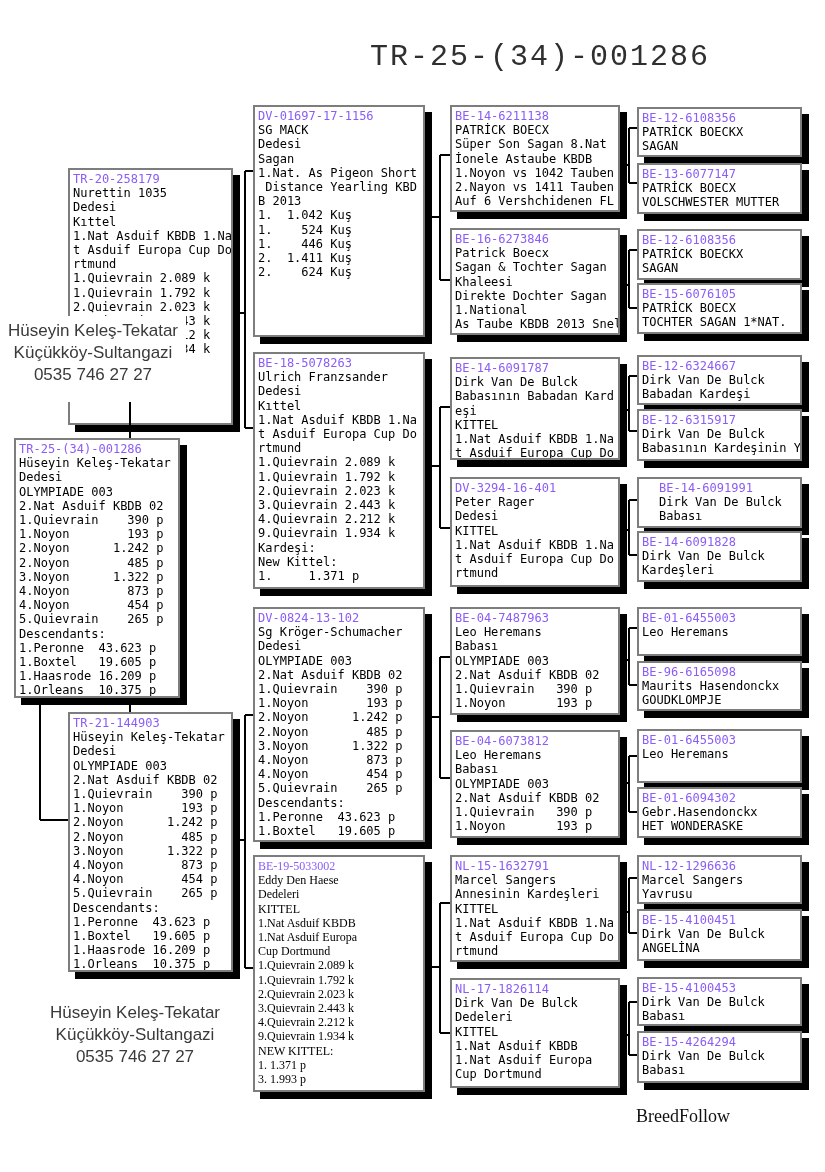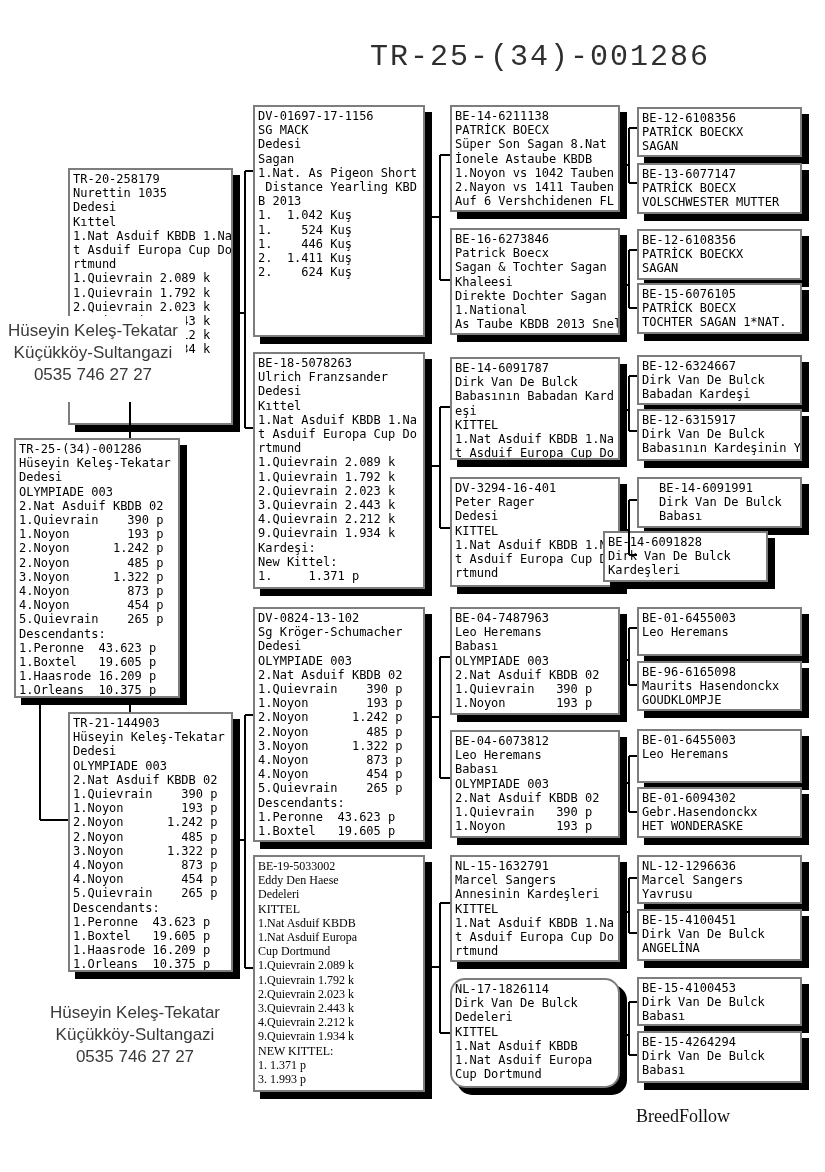--- a/index.html
+++ b/index.html
@@ -25,21 +25,21 @@
     border:2px solid #7d7d7d;
     box-shadow:7px 7px 0 #000;
     box-sizing:border-box;
     padding:2px 0 0 3px;
     overflow:hidden;
   }
   .bline{
     font-size:12px;line-height:14.2px;
     white-space:pre;color:#000;
   }
-  .ring-code{color:#000000;}
+  .ring-code{color:#8b5cf6;}
   .owner-label{
     position:absolute;
     font-family:"Liberation Sans","DejaVu Sans",sans-serif;
     font-size:17px;line-height:22px;font-weight:400;
     color:#3a3a3a;text-align:center;
   }
   #owner-overlay{
     left:0;top:316px;width:186px;height:82px;
     background:#ffffff;z-index:6;padding-top:4px;
   }
@@ -301,21 +301,21 @@
       </div>
       <div class="pbox" style="left: 450px; top: 855px; width: 170px; height: 107px;">
         <div class="bline ring-code">NL-15-1632791</div>
         <div class="bline">Marcel Sangers</div>
         <div class="bline">Annesinin Kardeşleri</div>
         <div class="bline">KITTEL</div>
         <div class="bline">1.Nat Asduif KBDB 1.Na</div>
         <div class="bline">t Asduif Europa Cup Do</div>
         <div class="bline">rtmund</div>
       </div>
-      <div class="pbox" style="left: 450px; top: 978px; width: 170px; height: 110px; border-radius: 15px;">
+      <div class="pbox" style="left: 450px; top: 978px; width: 170px; height: 110px;">
         <div class="bline ring-code">NL-17-1826114</div>
         <div class="bline">Dirk Van De Bulck</div>
         <div class="bline">Dedeleri</div>
         <div class="bline">KITTEL</div>
         <div class="bline">1.Nat Asduif KBDB</div>
         <div class="bline">1.Nat Asduif Europa</div>
         <div class="bline">Cup Dortmund</div>
       </div>
       <div class="pbox" style="left: 637px; top: 107px; width: 165px; height: 50px;">
         <div class="bline ring-code">BE-12-6108356</div>
@@ -345,21 +345,21 @@
       <div class="pbox" style="left: 637px; top: 409px; width: 165px; height: 52px;">
         <div class="bline ring-code">BE-12-6315917</div>
         <div class="bline">Dirk Van De Bulck</div>
         <div class="bline">Babasının Kardeşinin Y</div>
       </div>
       <div class="pbox" style="left: 637px; top: 477px; width: 165px; height: 51px; padding-left: 20px;">
         <div class="bline ring-code">BE-14-6091991</div>
         <div class="bline">Dirk Van De Bulck</div>
         <div class="bline">Babası</div>
       </div>
-      <div class="pbox" style="left: 603px; top: 531px; width: 165px; height: 51px;">
+      <div class="pbox" style="left: 637px; top: 531px; width: 165px; height: 51px;">
         <div class="bline ring-code">BE-14-6091828</div>
         <div class="bline">Dirk Van De Bulck</div>
         <div class="bline">Kardeşleri</div>
       </div>
       <div class="pbox" style="left: 637px; top: 607px; width: 165px; height: 49px;">
         <div class="bline ring-code">BE-01-6455003</div>
         <div class="bline">Leo Heremans</div>
       </div>
       <div class="pbox" style="left: 637px; top: 661px; width: 165px; height: 50px;">
         <div class="bline ring-code">BE-96-6165098</div>

